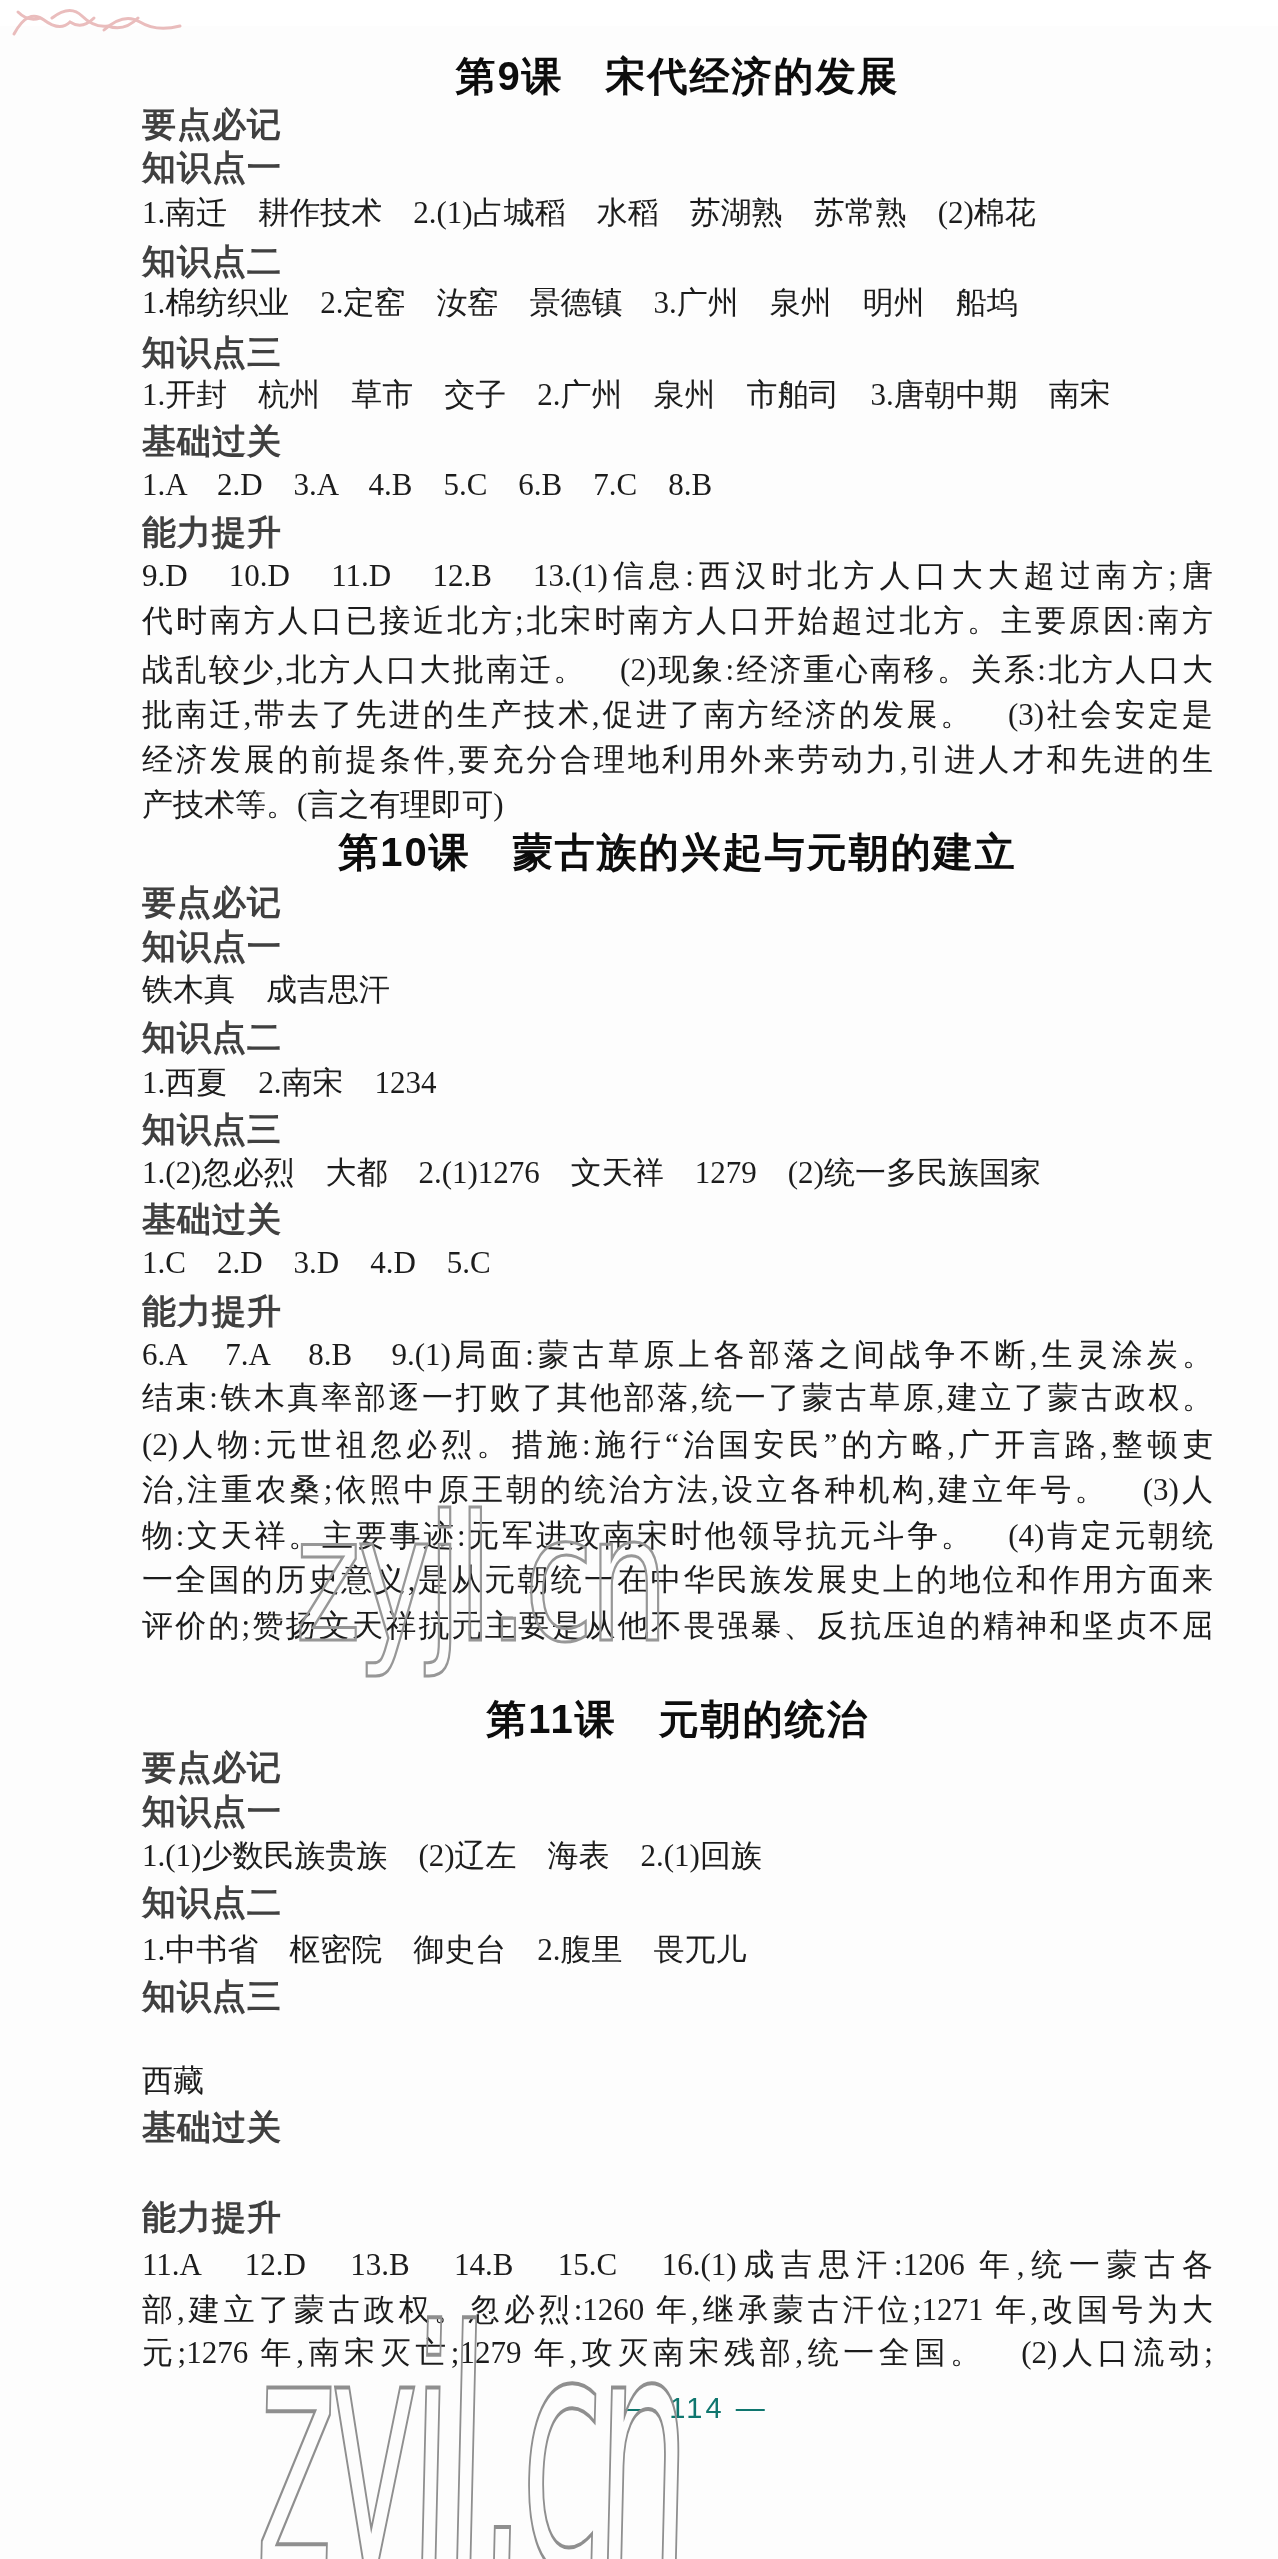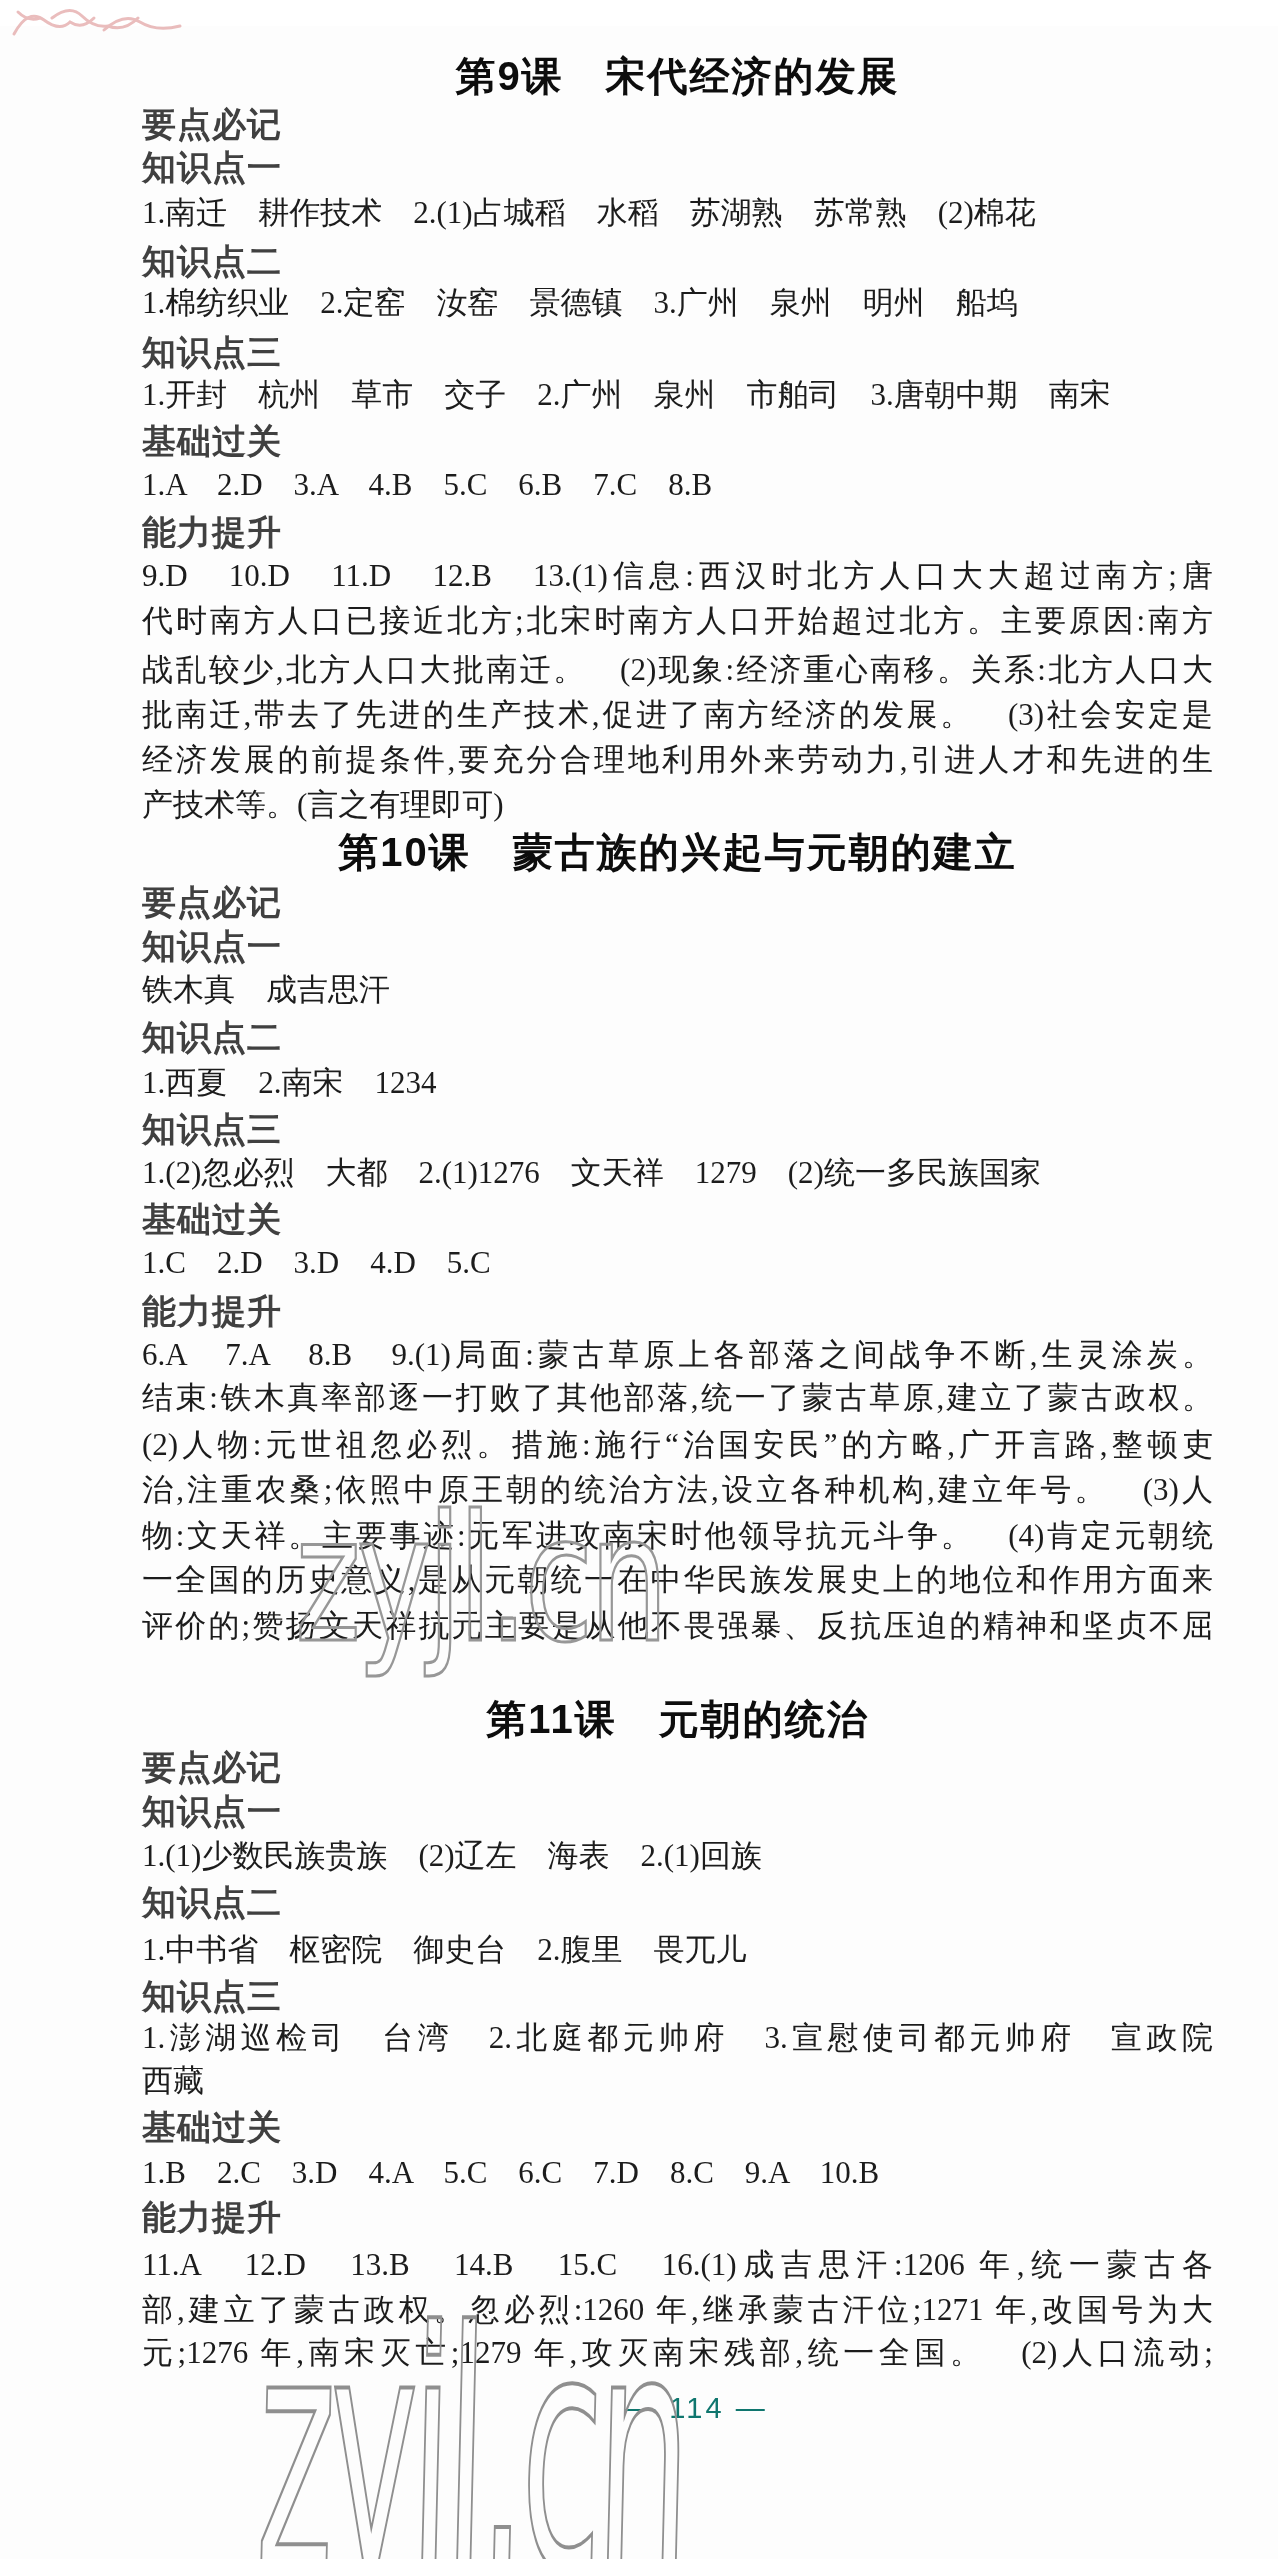--- a/index.html
+++ b/index.html
@@ -120,24 +120,22 @@
   <div class="line a fill" style="top:1606px">评价的;赞扬文天祥抗元主要是从他不畏强暴、反抗压迫的精神和坚贞不屈</div>
   <div class="line a fill" style="top:1560px">一全国的历史意义,是从元朝统一在中华民族发展史上的地位和作用方面来</div>
 
   <div class="line t" style="top:1694px">第11课　元朝的统治</div>
   <div class="line h" style="top:1746px">要点必记</div>
   <div class="line h" style="top:1790px">知识点一</div>
   <div class="line a" style="top:1836px">1.(1)少数民族贵族　(2)辽左　海表　2.(1)回族</div>
   <div class="line h" style="top:1881px">知识点二</div>
   <div class="line a" style="top:1930px">1.中书省　枢密院　御史台　2.腹里　畏兀儿</div>
   <div class="line h" style="top:1975px">知识点三</div>
-  <div class="line a fill" style="top:2018px">1.澎湖巡检司　台湾　2.北庭都元帅府　3.宣慰使司都元帅府　宣政院</div>
   <div class="line a" style="top:2061px">西藏</div>
   <div class="line h" style="top:2106px">基础过关</div>
-  <div class="line a" style="top:2153px">1.B　2.C　3.D　4.A　5.C　6.C　7.D　8.C　9.A　10.B</div>
   <div class="line h" style="top:2196px">能力提升</div>
   <div class="line a fill" style="top:2245px">11.A　12.D　13.B　14.B　15.C　16.(1)成吉思汗:1206 年,统一蒙古各</div>
   <div class="line a fill" style="top:2290px">部,建立了蒙古政权。忽必烈:1260 年,继承蒙古汗位;1271 年,改国号为大</div>
   <div class="line a fill" style="top:2333px">元;1276 年,南宋灭亡;1279 年,攻灭南宋残部,统一全国。　(2)人口流动;</div>
 
   <div class="wm wm-mid">zyjl.cn</div>
   <div class="wm wm-bottom">zyjl.cn</div>
 
   <div class="pagenum" style="top:2392px">— 114 —</div>
 </div>

